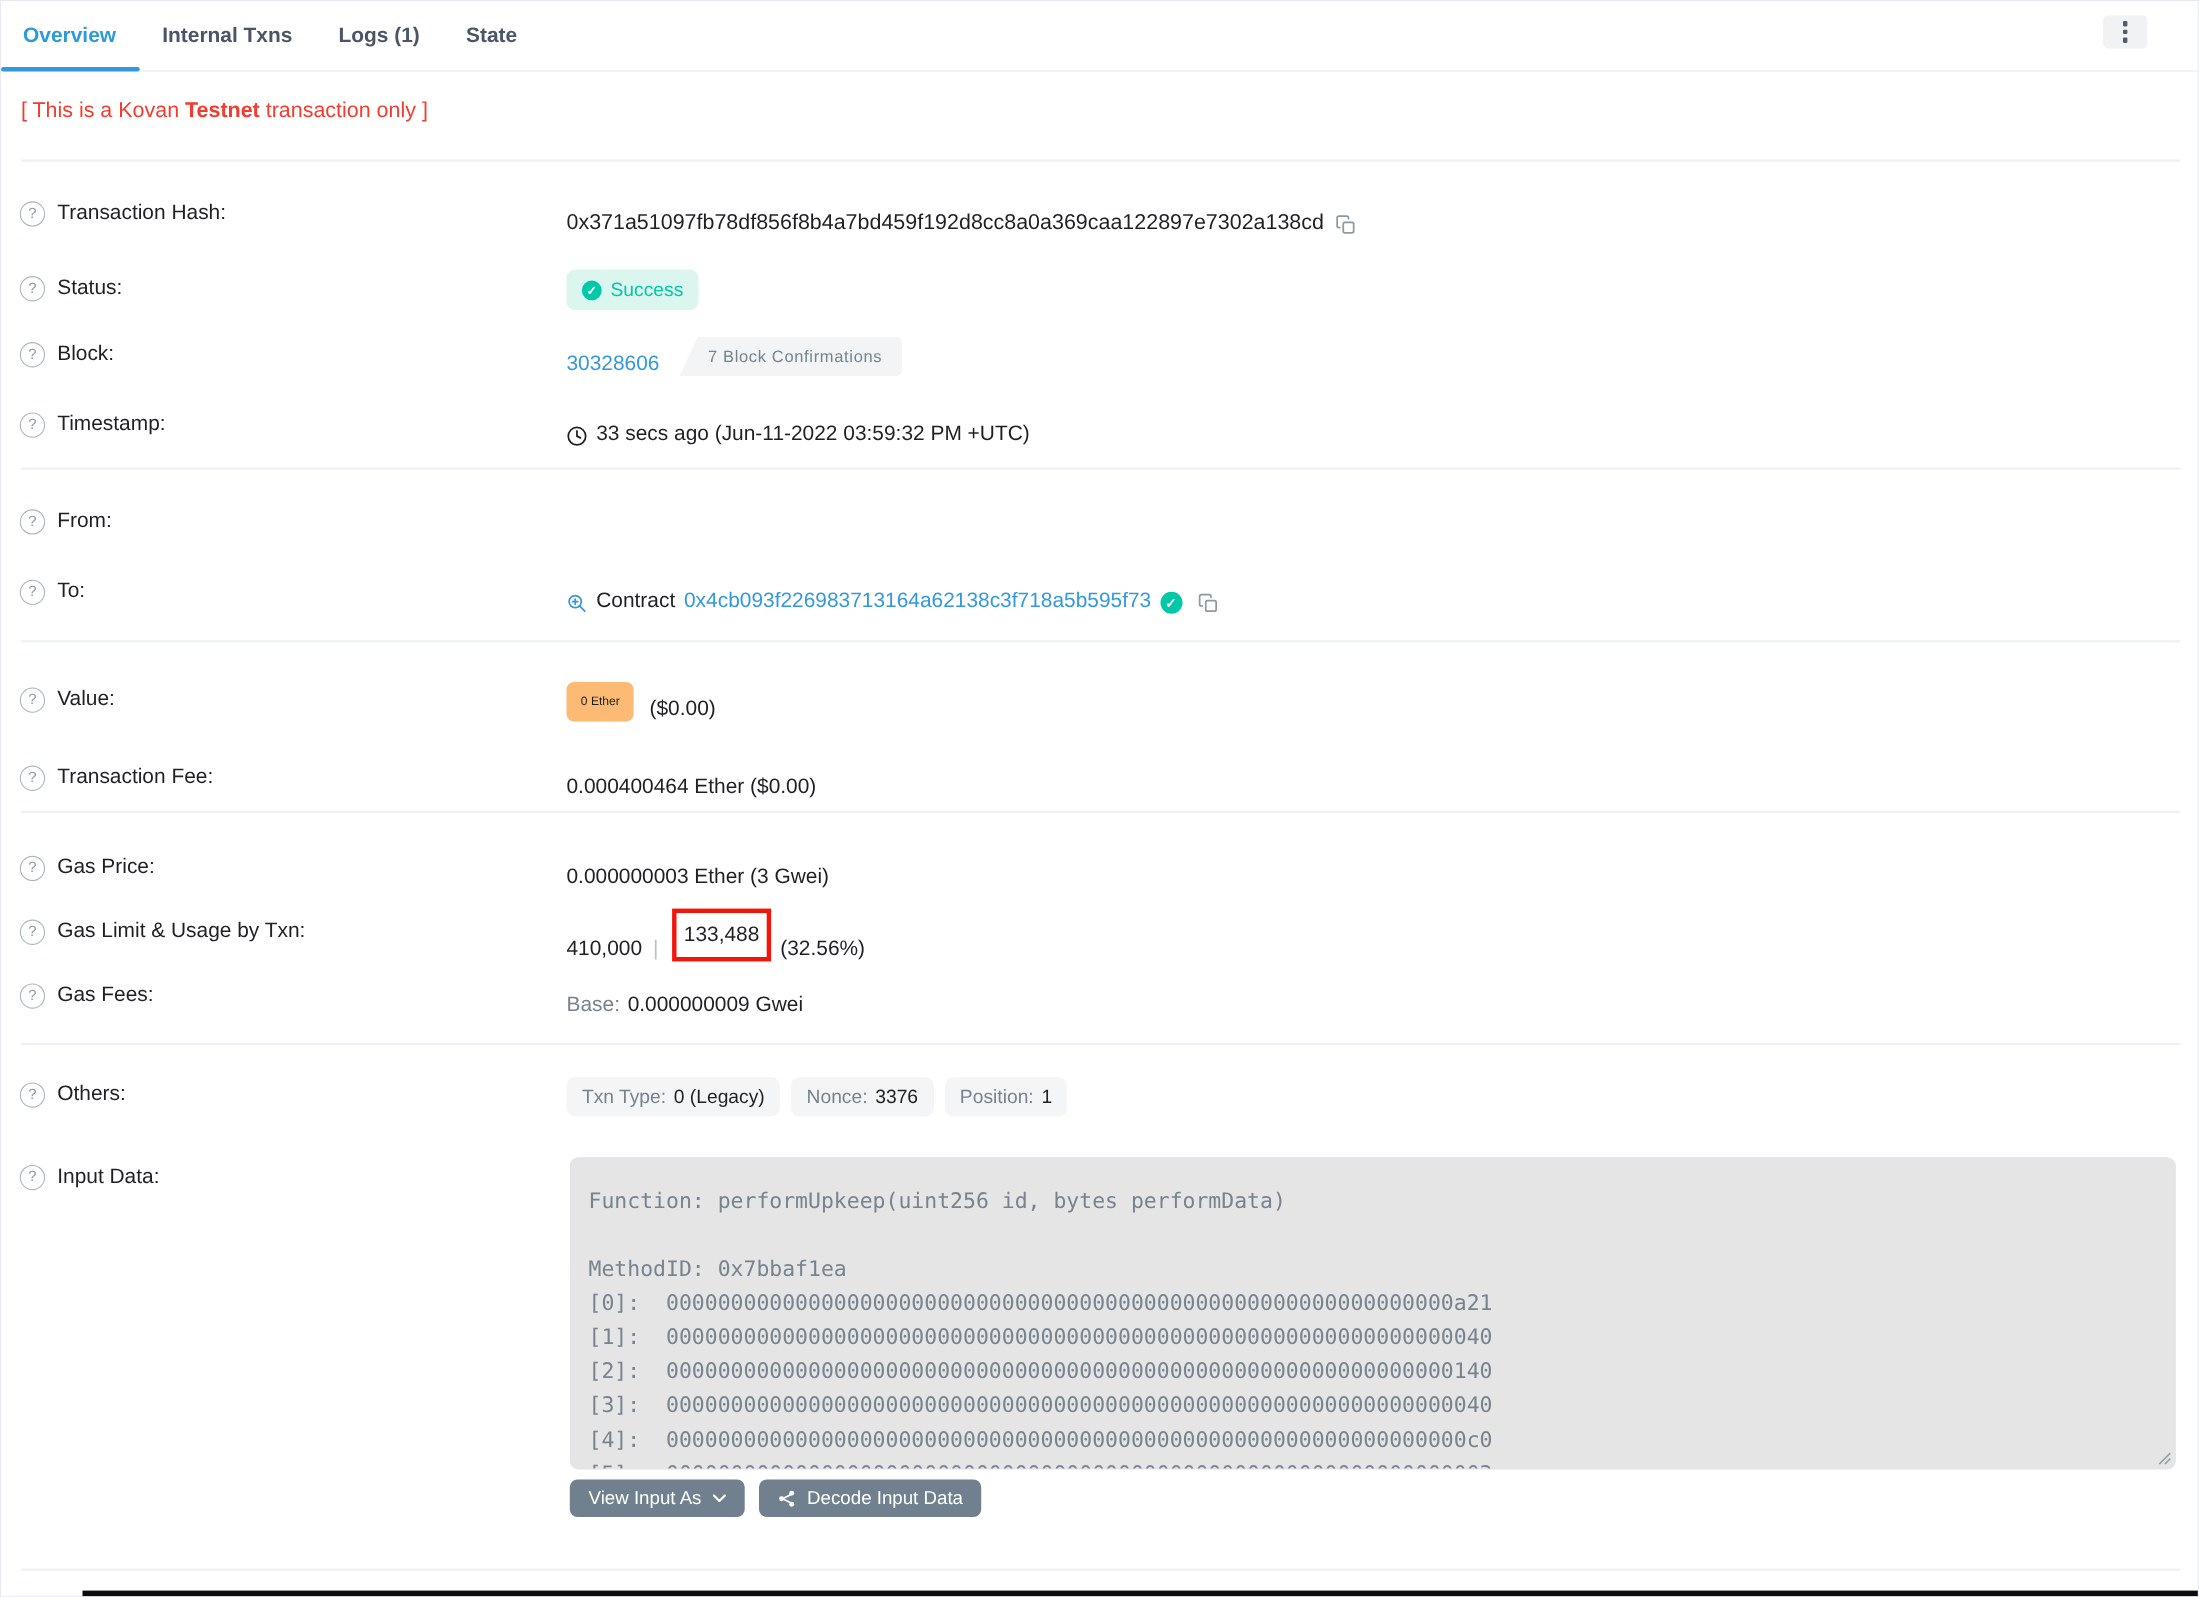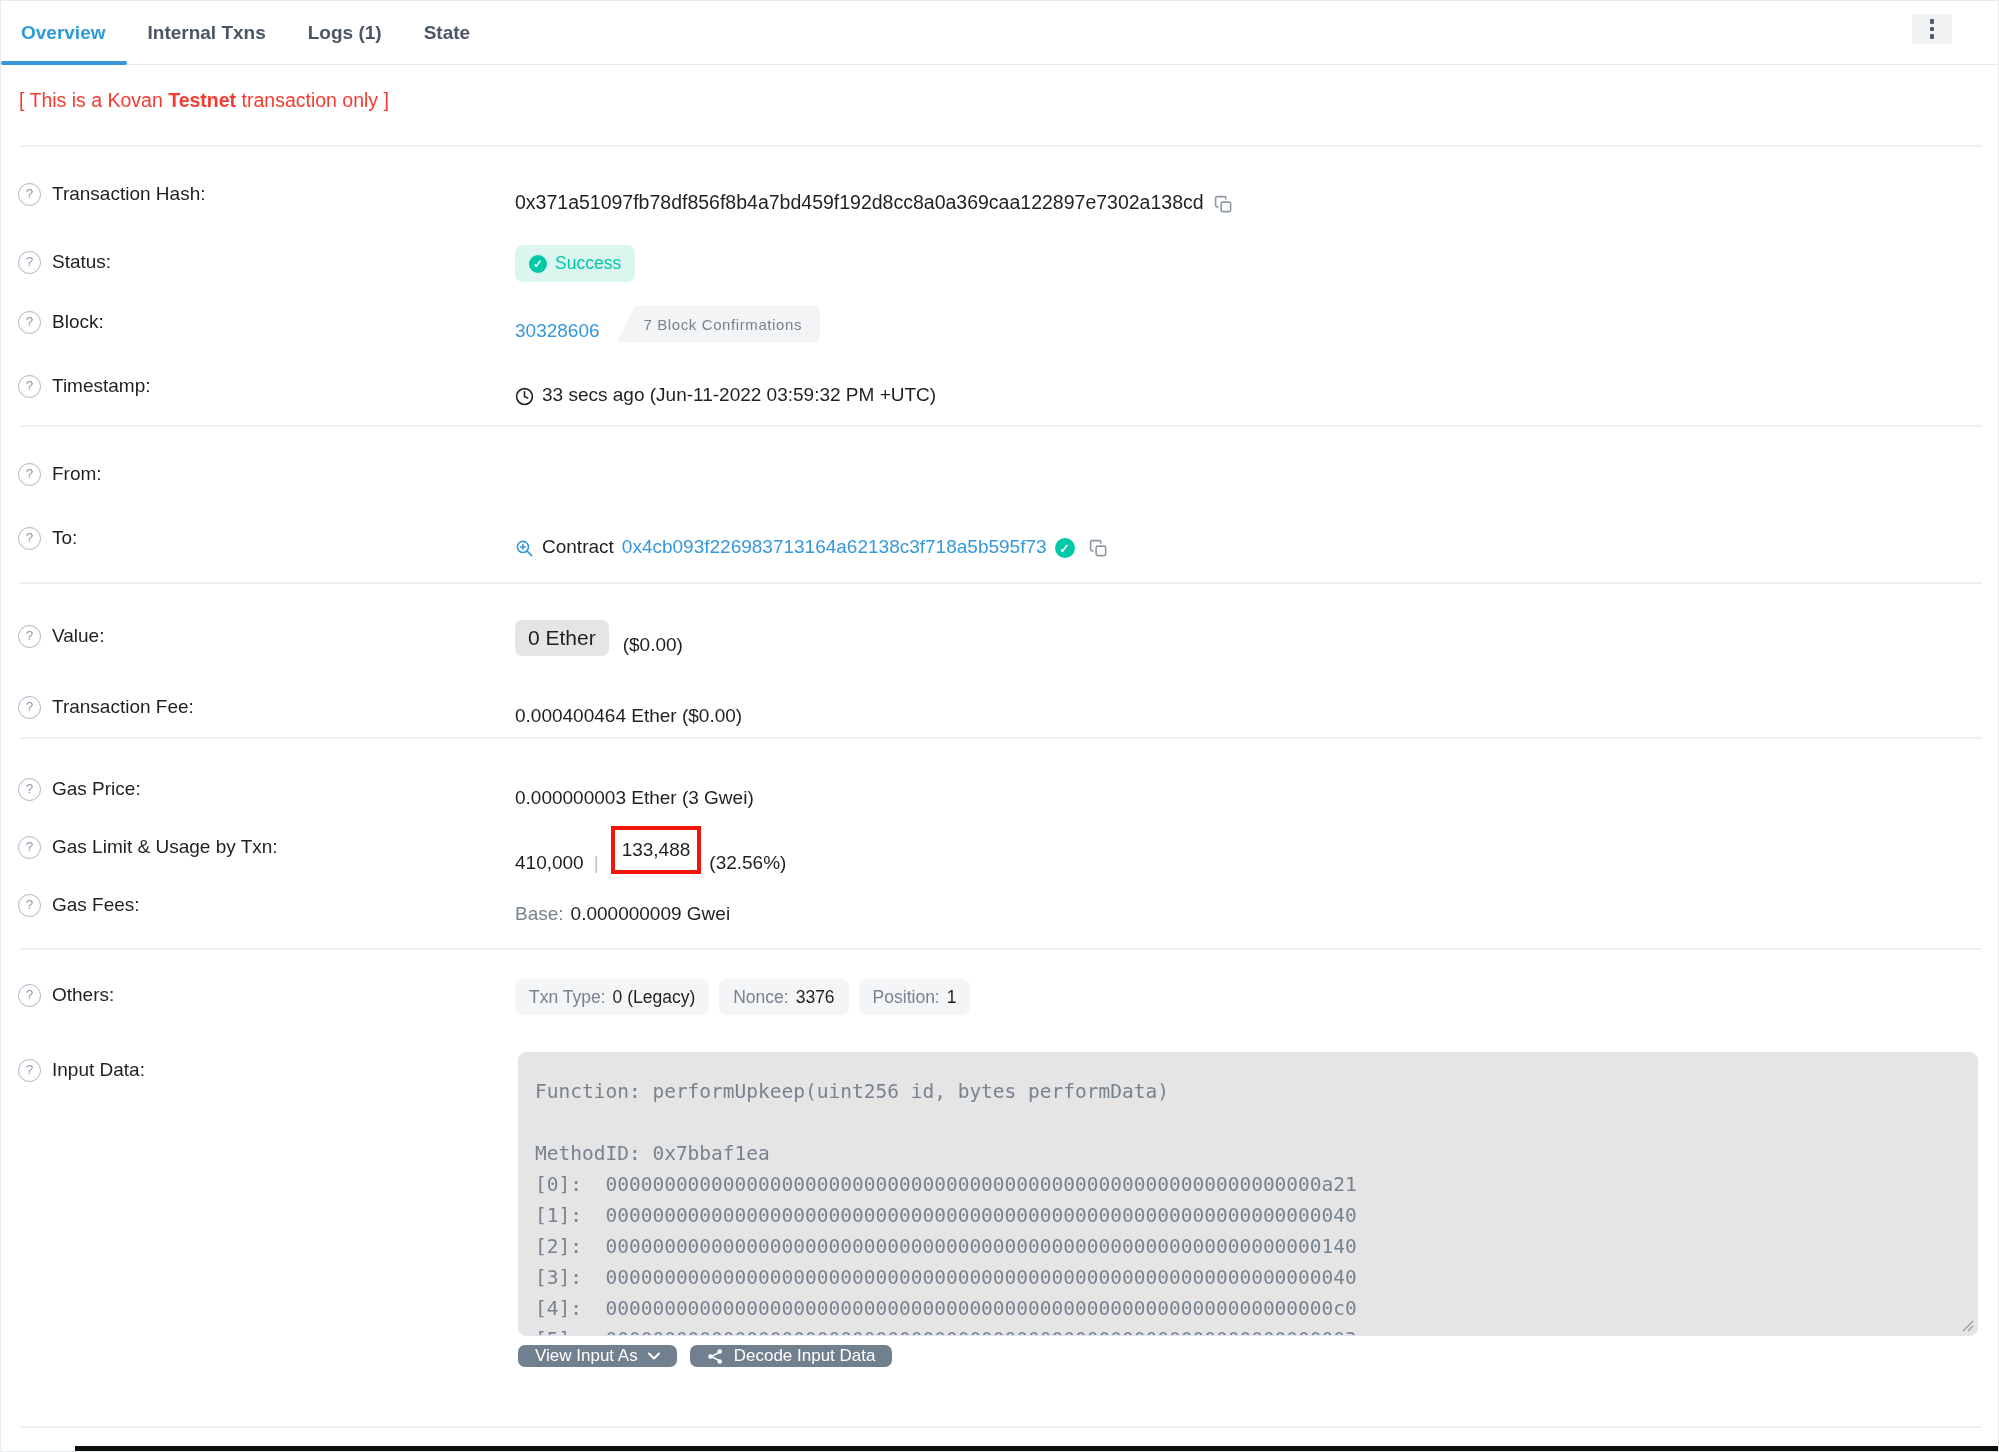--- a/index.html
+++ b/index.html
@@ -31,32 +31,32 @@
   .link{color:#3498db;text-decoration:none;cursor:pointer;}
   .gray{color:#77838f;}
   .sep{color:#b8c2cc;padding:0 4px;}
 
   .success-badge{display:inline-flex;align-items:center;gap:8px;background:#dbf6ef;color:#00c9a7;font-size:17.5px;padding:0 14px;height:37px;border-radius:8px;}
   .scheck{width:18px;height:18px;border-radius:50%;background:#00c9a7;color:#fff;font-size:11.5px;font-weight:700;display:flex;align-items:center;justify-content:center;}
   .vcheck{width:20px;height:20px;border-radius:50%;background:#00c9a7;color:#fff;font-size:12.5px;font-weight:700;display:flex;align-items:center;justify-content:center;}
 
   .confirm-badge{background:#f2f4f5;color:#77838f;font-size:15px;letter-spacing:.6px;height:36px;display:inline-flex;align-items:center;padding:0 18px 0 26px;border-radius:0 6px 6px 0;clip-path:polygon(17px 0,100% 0,100% 100%,0 100%);margin-left:8px;}
 
-  .badge-light{background:#e5e5e5;color:#1e2022;font-size:21px;height:36px;display:inline-flex;align-items:center;padding:0 13px;border-radius:7px;}
+  .badge-light{background:#fdba74;color:#1e2022;font-size:11px;height:36px;display:inline-flex;align-items:center;padding:0 13px;border-radius:7px;}
   .obadge{background:#f4f5f7;font-size:17.5px;height:36px;display:inline-flex;align-items:center;gap:7px;padding:0 14px;border-radius:8px;}
 
   .redbox{display:inline-flex;border:4px solid #f3150a;padding:9px 7px;margin:0 2px;}
 
   
   .inputdata{position:absolute;left:517px;top:1051px;width:1460px;height:284px;background:#e5e5e5;border:1px solid #dfe4ee;border-radius:8px;box-sizing:border-box;padding:23px 16px 0 16px;overflow:hidden;cursor:text;}
   .inputdata pre{margin:0;font-family:"DejaVu Sans Mono",monospace;font-size:19.5px;line-height:31px;color:#77838f;}
   .resize-handle{position:absolute;right:3px;bottom:3px;}
 
   .btnrow{position:absolute;left:517px;top:1344px;display:flex;gap:13px;}
-  .btn{display:inline-flex;align-items:center;gap:10px;background:#71808e;color:#fff;border:none;border-radius:7px;height:22px;padding:0 17px;font-size:17px;font-family:inherit;cursor:pointer;}
+  .btn{display:inline-flex;align-items:center;gap:10px;background:#71808e;color:#fff;border:none;border-radius:7px;height:34px;padding:0 17px;font-size:17px;font-family:inherit;cursor:pointer;}
 
   .bottombar{position:absolute;left:74px;right:0;bottom:0;height:5px;background:#0d0d0d;}
 </style>
 </head>
 <body>
 
 <div class="page">
 
   <div class="tabbar">
     <div class="tab active">Overview</div>

